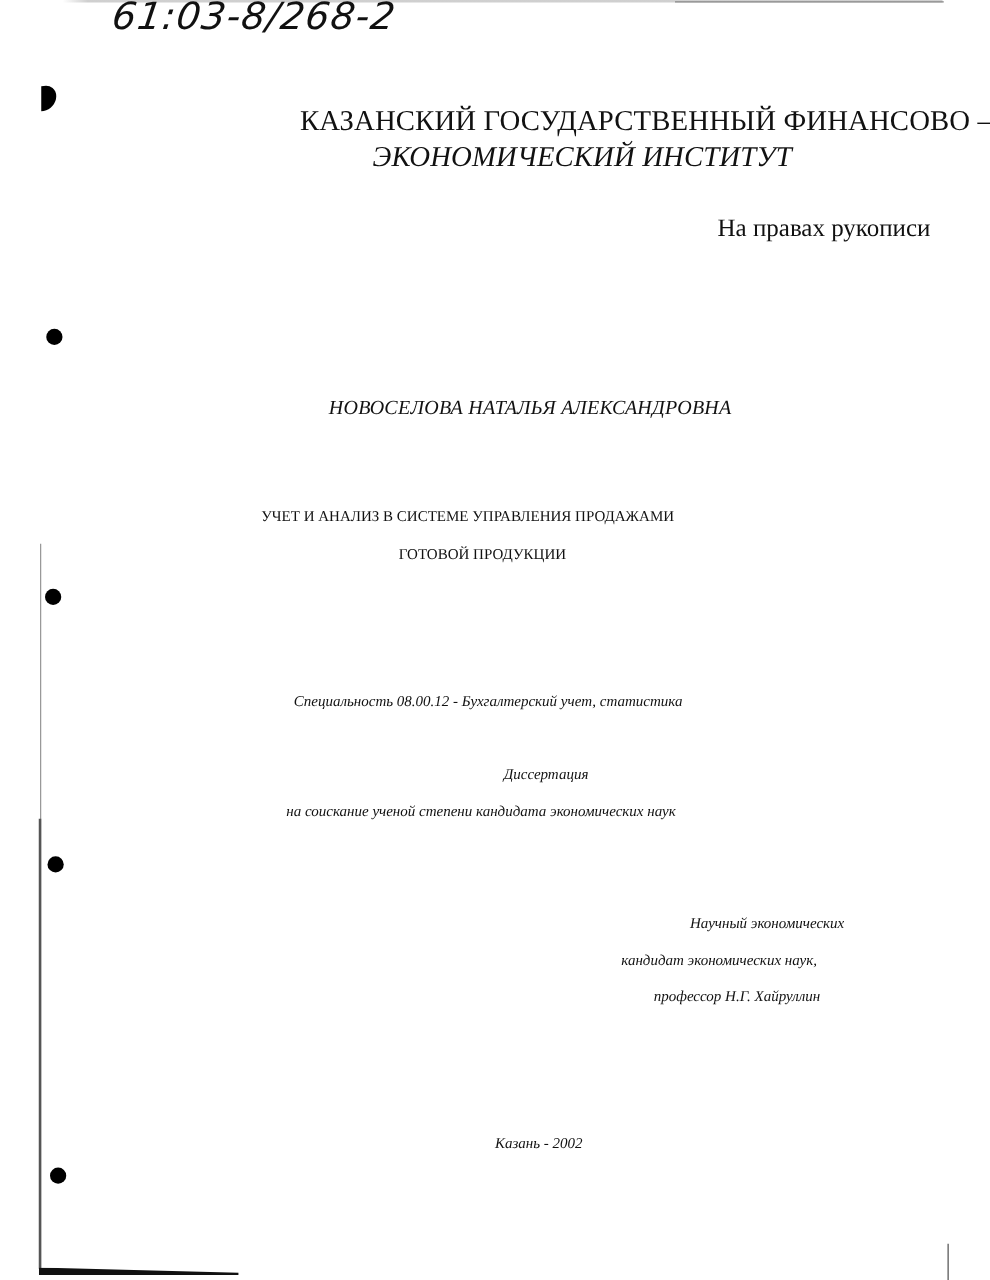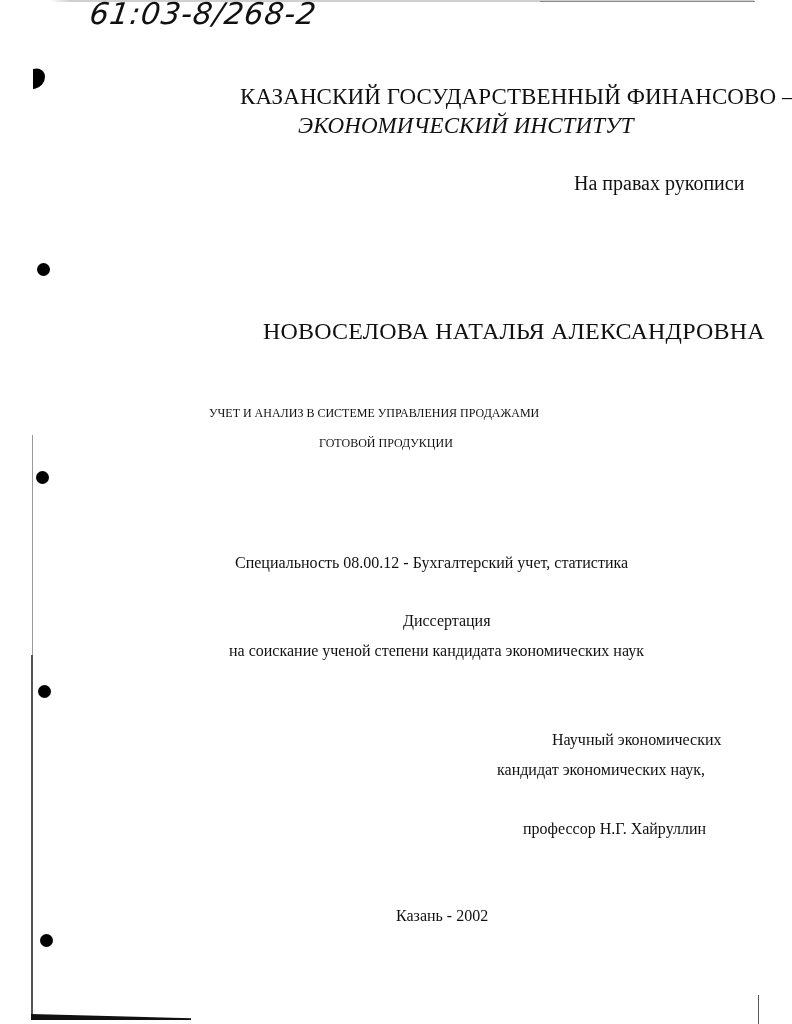--- a/index.html
+++ b/index.html
@@ -67,23 +67,23 @@
       transform: skewX(-8deg);
     }
 
     .inst {
       font-size: 23px;
       letter-spacing: 0.1px;
       font-family: "Liberation Serif", serif;
       font-weight: 500;
     }
     .rights { font-size: 20px; }
-    .author { font-size: 24px; letter-spacing: 0.2px; }
+    .author { font-size: 16px; letter-spacing: 0.2px; font-style: italic; }
     .title  { font-size: 12px; }
-    .body16 { font-size: 16px; }
+    .body16 { font-size: 12px; font-style: italic; }
   </style>
 </head>
 <body>
 
 <div class="top-rule"></div>
 <div class="top-rule2"></div>
 <div class="left-edge"></div>
 <div class="left-edge-dark"></div>
 <div class="bottom-edge"></div>
 <div class="right-edge"></div>
@@ -106,15 +106,15 @@
 <div class="abs title" style="left:209px; top:406px;">УЧЕТ И АНАЛИЗ В СИСТЕМЕ УПРАВЛЕНИЯ ПРОДАЖАМИ</div>
 <div class="abs title" style="left:319px; top:436px;">ГОТОВОЙ ПРОДУКЦИИ</div>
 
 <div class="abs body16" style="left:235px; top:554px;">Специальность 08.00.12 -  Бухгалтерский учет, статистика</div>
 
 <div class="abs body16" style="left:403px; top:612px;">Диссертация</div>
 <div class="abs body16" style="left:229px; top:642px;">на соискание ученой степени кандидата экономических наук</div>
 
 <div class="abs body16" style="left:552px; top:731px;">Научный экономических</div>
 <div class="abs body16" style="left:497px; top:761px;">кандидат экономических наук,</div>
-<div class="abs body16" style="left:523px; top:790px;margin-top:30px;">профессор Н.Г. Хайруллин</div>
+<div class="abs body16" style="left:523px; top:790px;">профессор Н.Г. Хайруллин</div>
 
 <div class="abs body16" style="left:396px; top:907px;">Казань  -  2002</div>
 
 </body></html>

